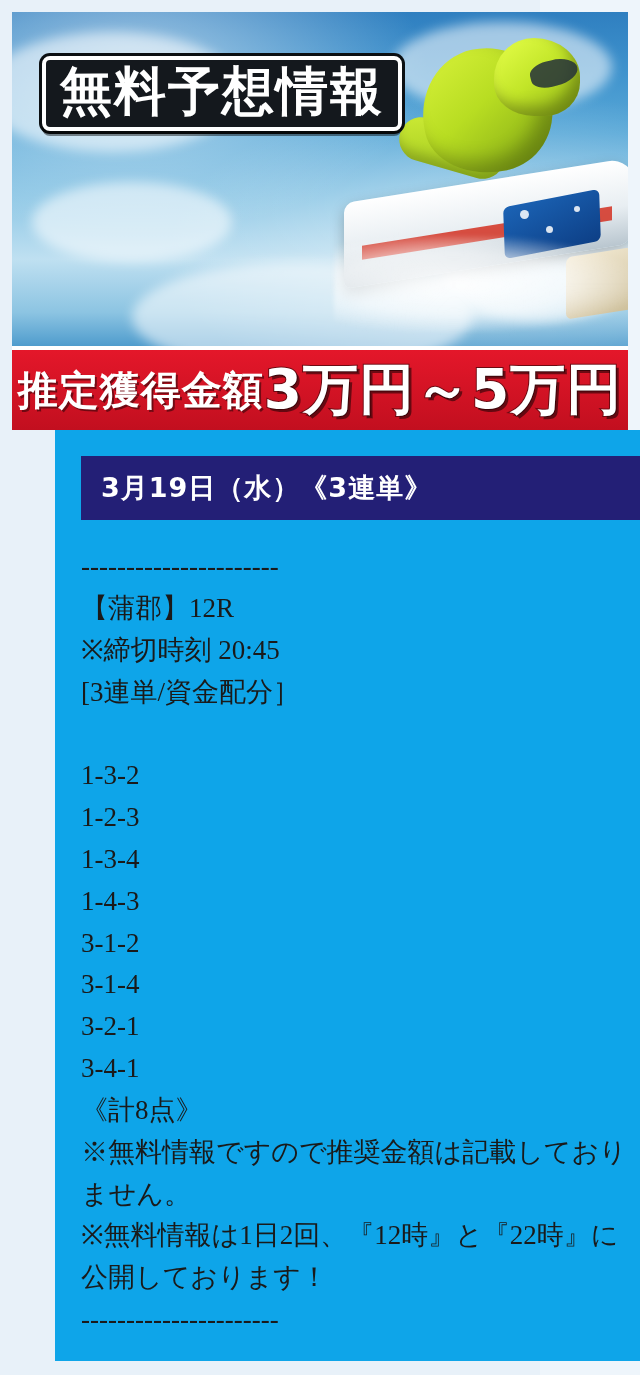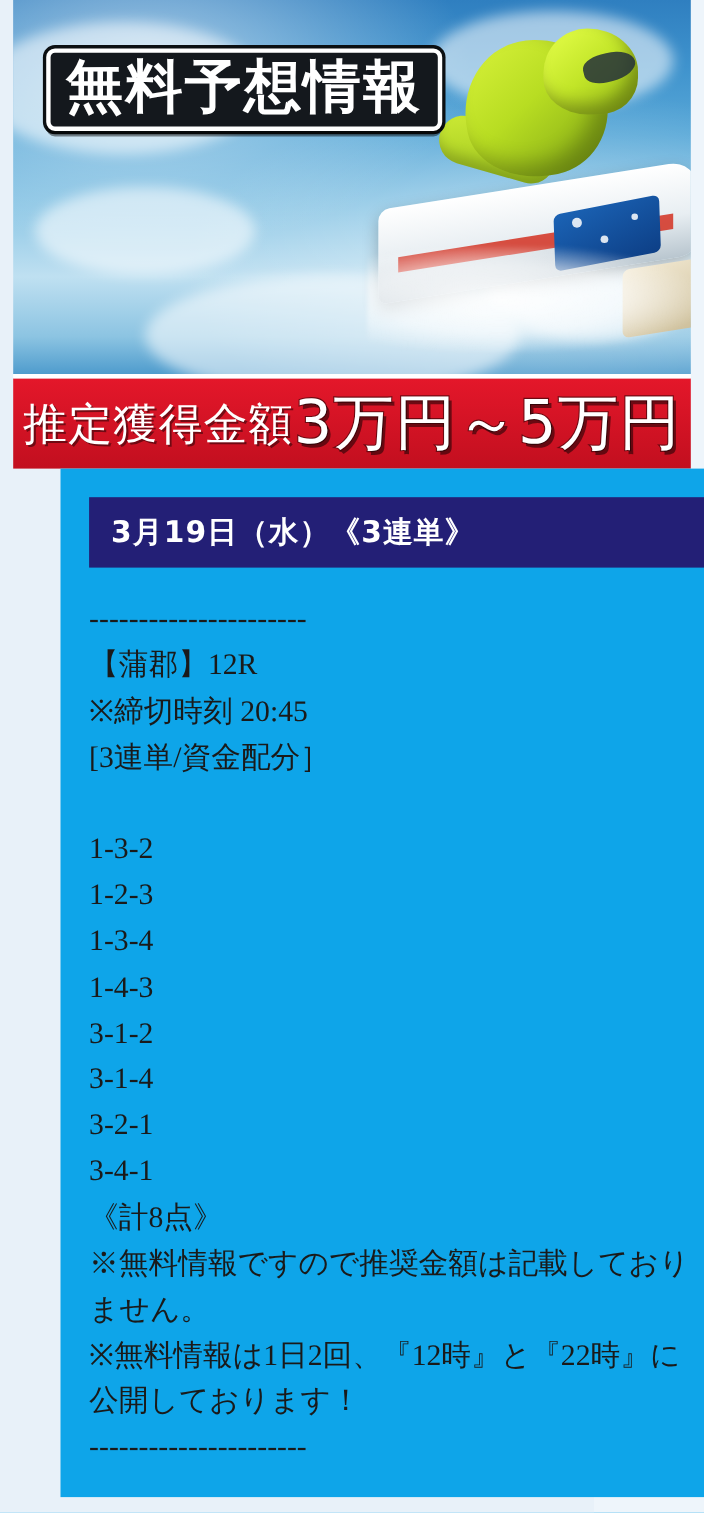--- a/index.html
+++ b/index.html
@@ -13,21 +13,21 @@
     width: 640px;
     height: 1375px;
     position: relative;
     overflow: hidden;
   }
 
   .page {
     width: 540px;
     height: 1375px;
     background: #e8f1f9;
-    padding: 0 12px 14px 12px;
+    padding: 12px 12px 14px 12px;
     display: flex;
     flex-direction: column;
   }
 
   
   .banner {
     position: relative;
     width: 616px;
     height: 340px;
     overflow: hidden;
@@ -179,21 +179,21 @@
     height: 86px;
     background: linear-gradient(180deg, #e4172a 0%, #c20f1f 100%);
     border-top: 4px solid #ffffff;
     display: flex;
     align-items: center;
     justify-content: center;
     overflow: hidden;
   }
   .amount-text {
     font-family: "DejaVu Sans", "Liberation Sans", sans-serif;
-    font-weight: 400;
+    font-weight: 700;
     font-size: 40px;
     color: #ffffff;
     letter-spacing: 1px;
     white-space: nowrap;
     text-shadow: 2px 2px 0 rgba(0,0,0,.45);
   }
   .amount-text .big {
     font-size: 55px;
     color: #ffffff;
     -webkit-text-stroke: 2px #6d0a12;

